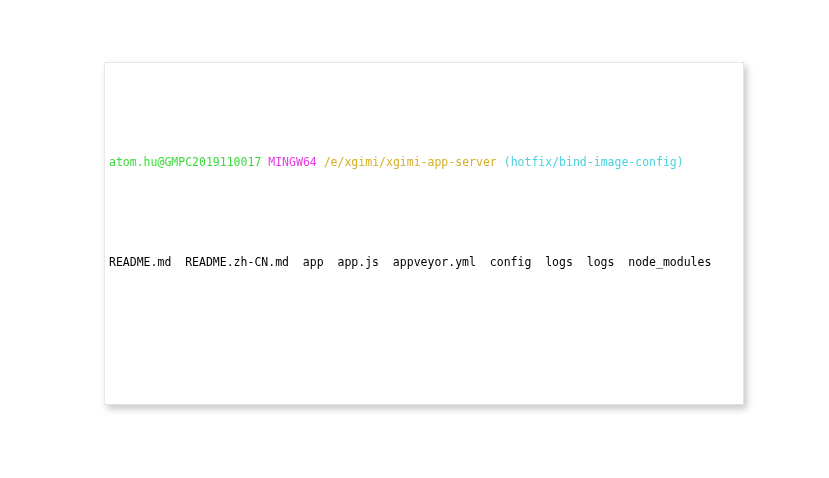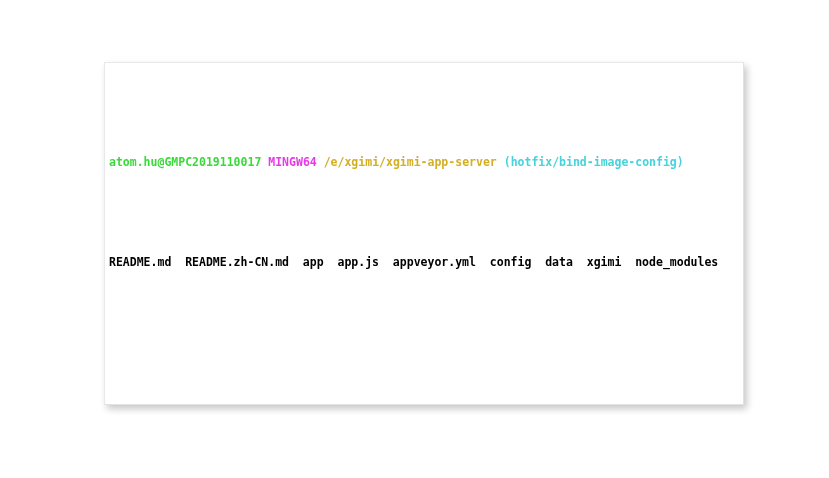--- a/index.html
+++ b/index.html
@@ -12,21 +12,20 @@
     height: 478px;
     background: #ffffff;
     font-family: "DejaVu Sans Mono", "Liberation Mono", monospace;
     overflow: hidden;
   }
 
   #page {
     position: relative;
     width: 807px;
     height: 478px;
-    font-weight: bold;
   }
 
   
   .terminal-window {
     position: absolute;
     left: 104px;
     top: 62px;
     width: 640px;
     height: 343px;
     background: #ffffff;
@@ -71,21 +70,21 @@
 
 <div id="page">
 
   <div class="terminal-window">
     <div class="terminal-body">
 
       
       <div class="line"><span class="seg c-user">atom.hu@GMPC2019110017</span><span class="seg"> </span><span class="seg c-shell">MINGW64</span><span class="seg"> </span><span class="seg c-path">/e/xgimi/xgimi-app-server</span><span class="seg"> </span><span class="seg c-branch">(hotfix/bind-image-config)</span></div>
 
 
-      <div class="line">README.md  README.zh-CN.md  app  app.js  appveyor.yml  config  data  xgimi  node_modules</div>
+      <div class="line">README.md  README.zh-CN.md  app  app.js  appveyor.yml  config  logs  logs  node_modules</div>
 
       <div class="line blank"> </div>
 
       
       
 
       
 
       
       

